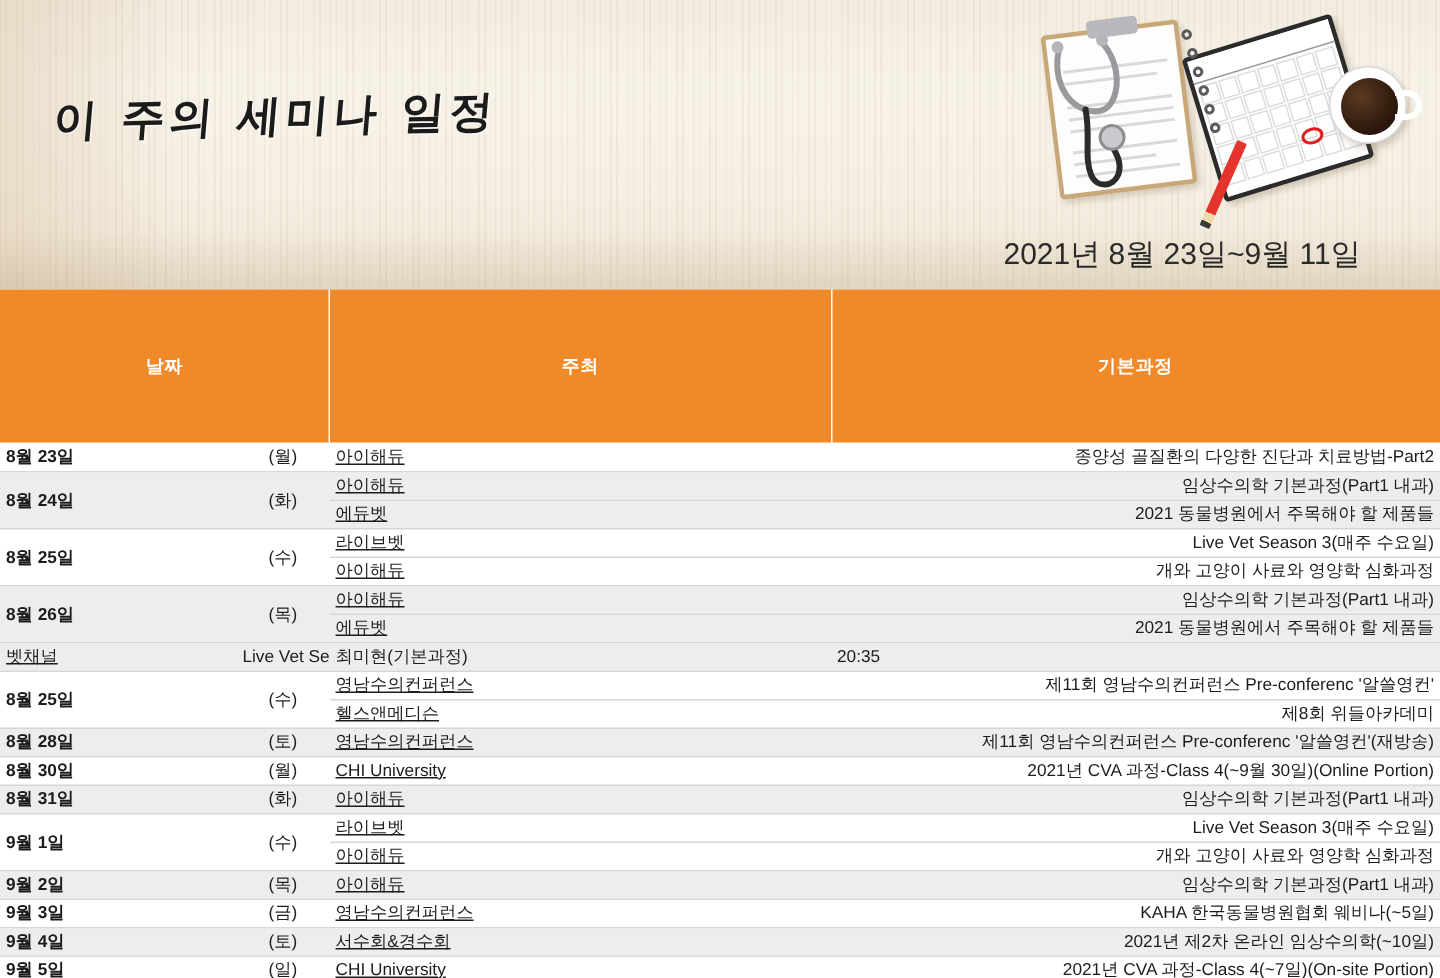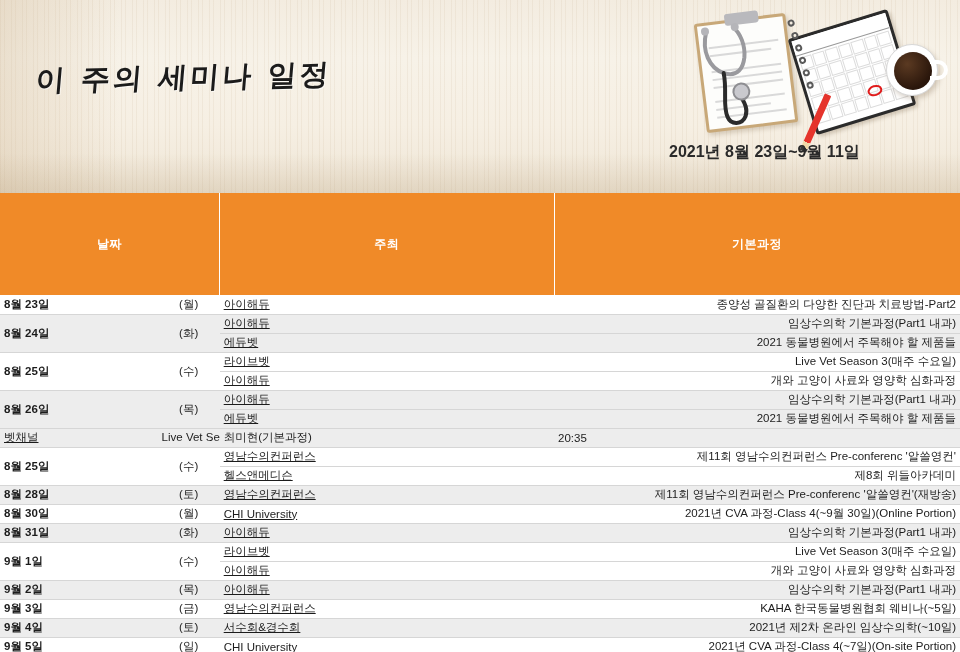--- a/index.html
+++ b/index.html
@@ -50,22 +50,22 @@
   }
   .main-title {
     position: absolute; left: 32px; top: 98px;
     font-size: 58px; font-weight: 700;
     color: #e8551c;
     letter-spacing: -1px;
     text-shadow: 2px 2px 2px rgba(120,90,70,0.40);
     white-space: nowrap;
   }
   .date-range {
-    position: absolute; left: 669px; top: 142px;
-    font-size: 16px; font-weight: 700;
+    position: absolute; left: 669px; top: 156px;
+    font-size: 20px; font-weight: 400;
     color: #2a2a2a;
     white-space: nowrap;
   }
 
   
   .deco { position: absolute; pointer-events: none; }
   .clipboard {
     left: 700px; top: 18px; width: 92px; height: 110px;
     background: #fdfdfb;
     border: 3px solid #c8a878;

